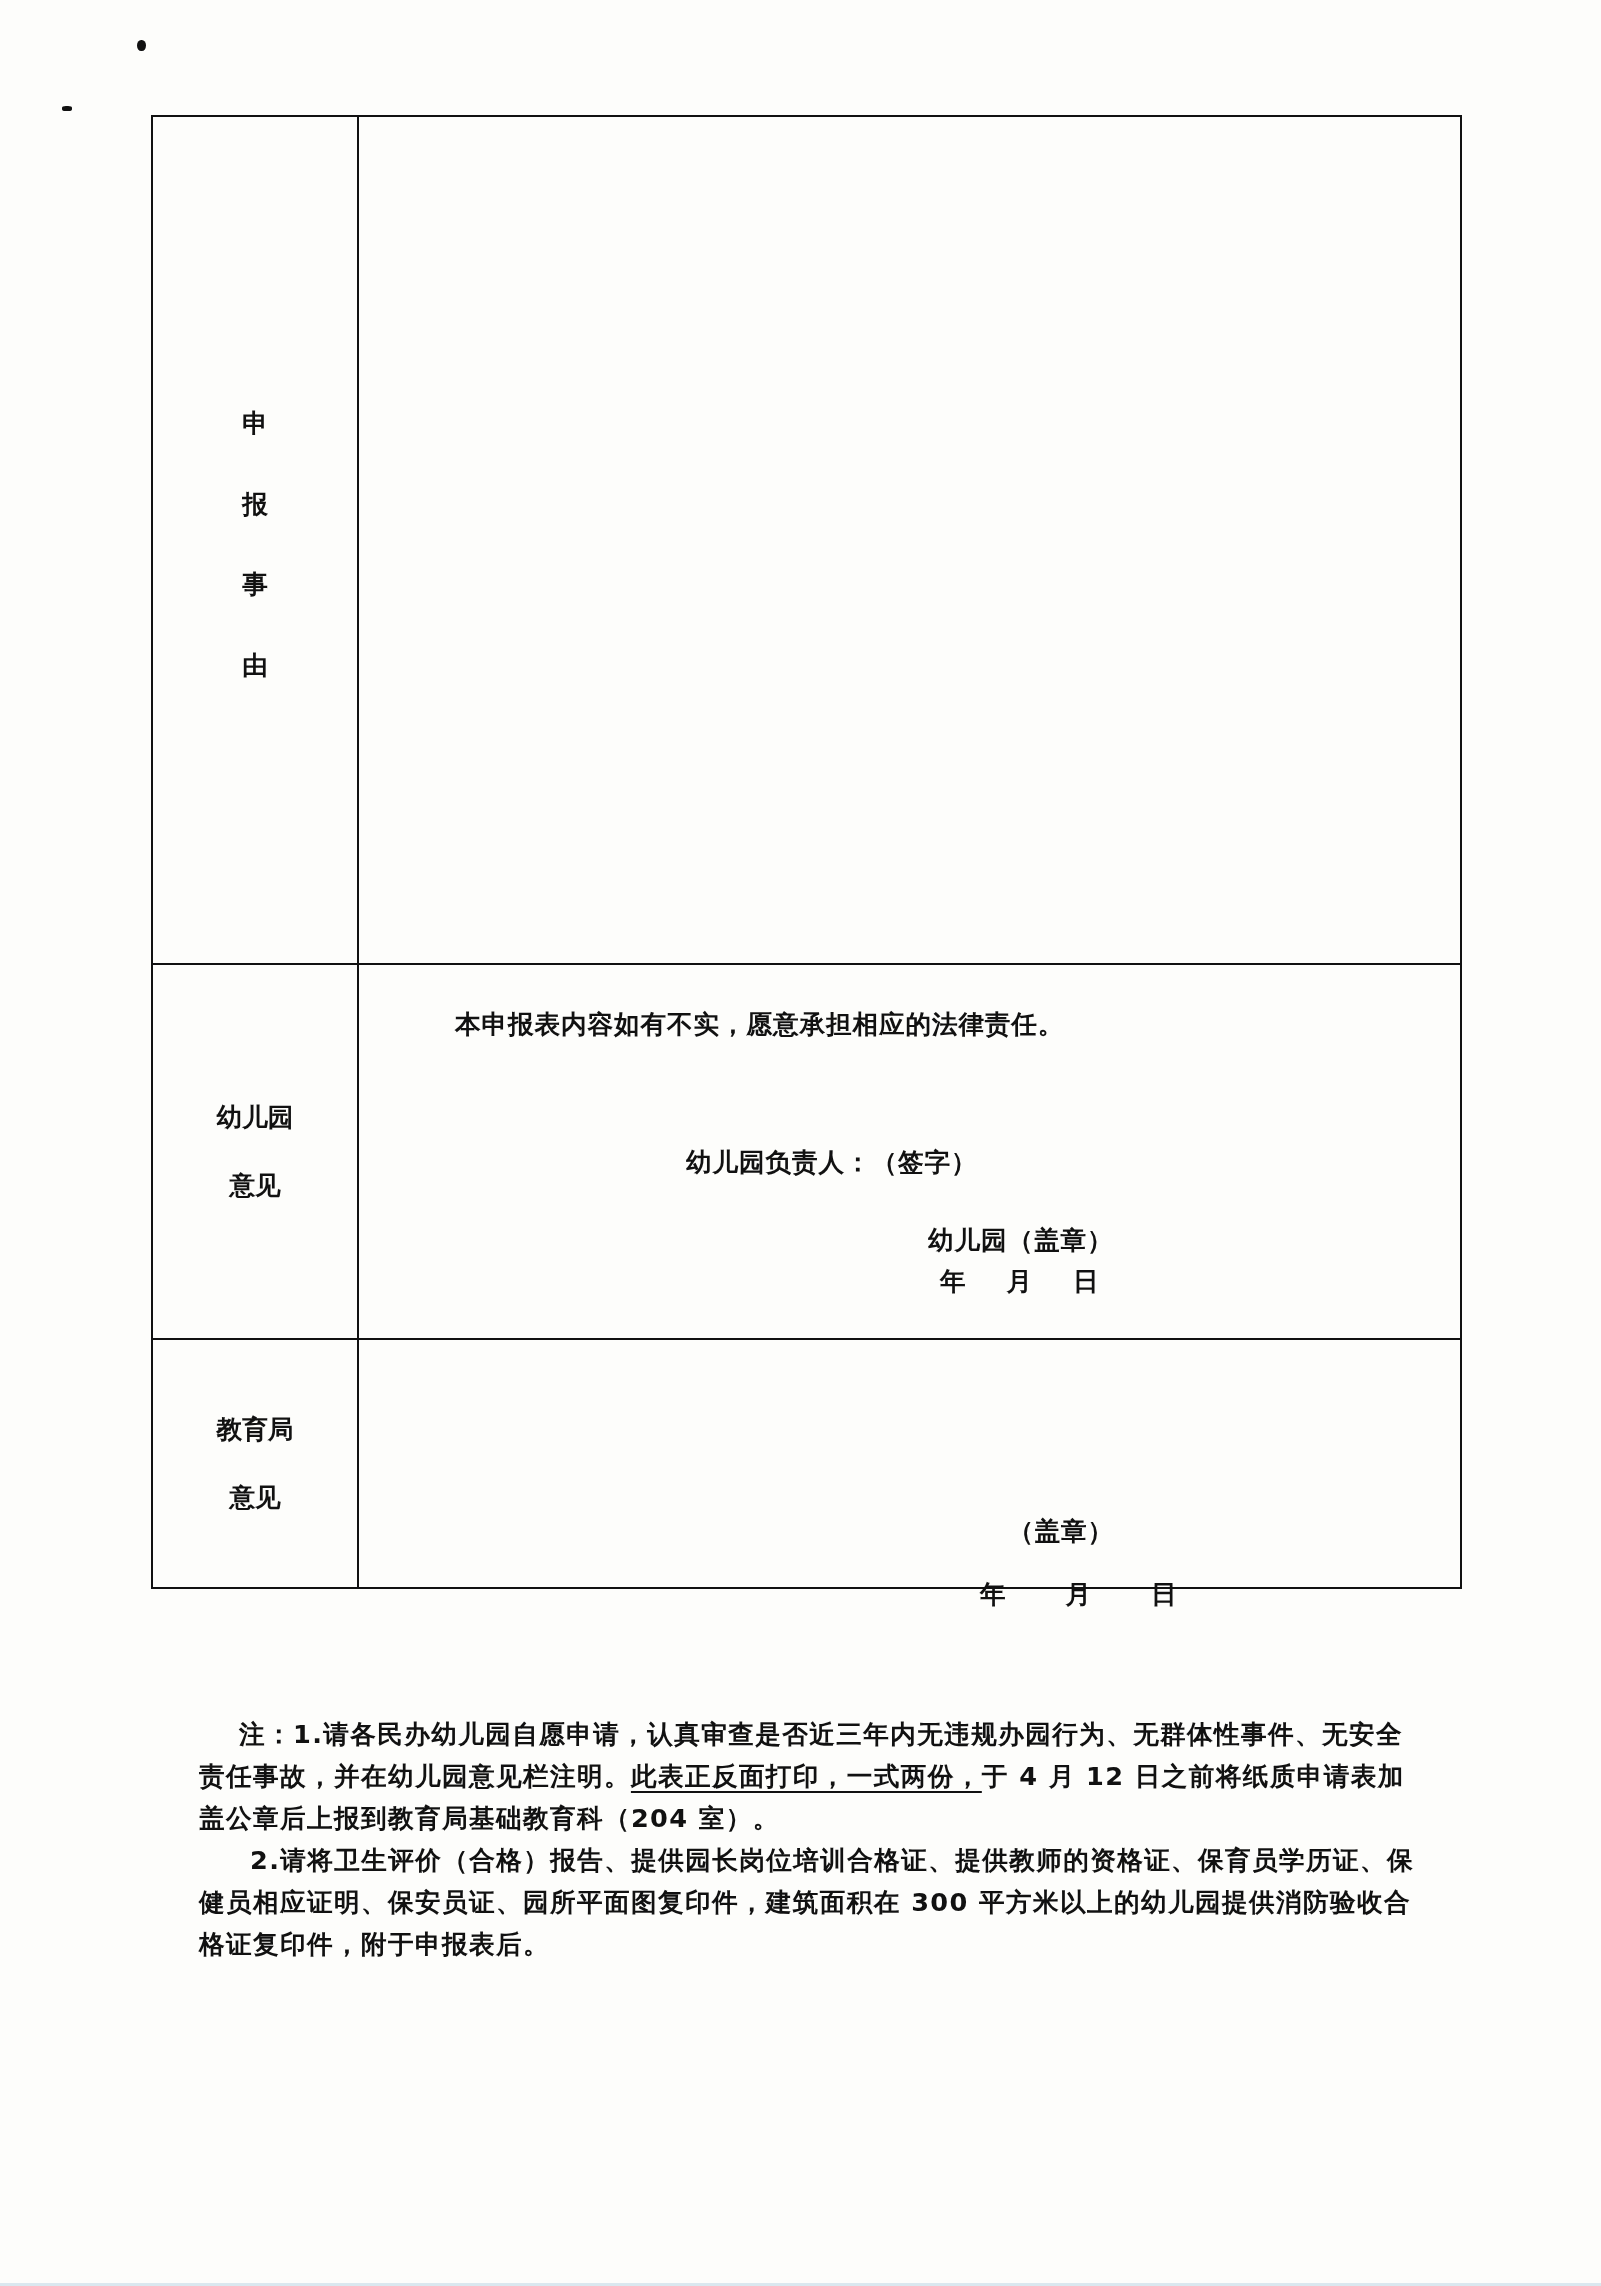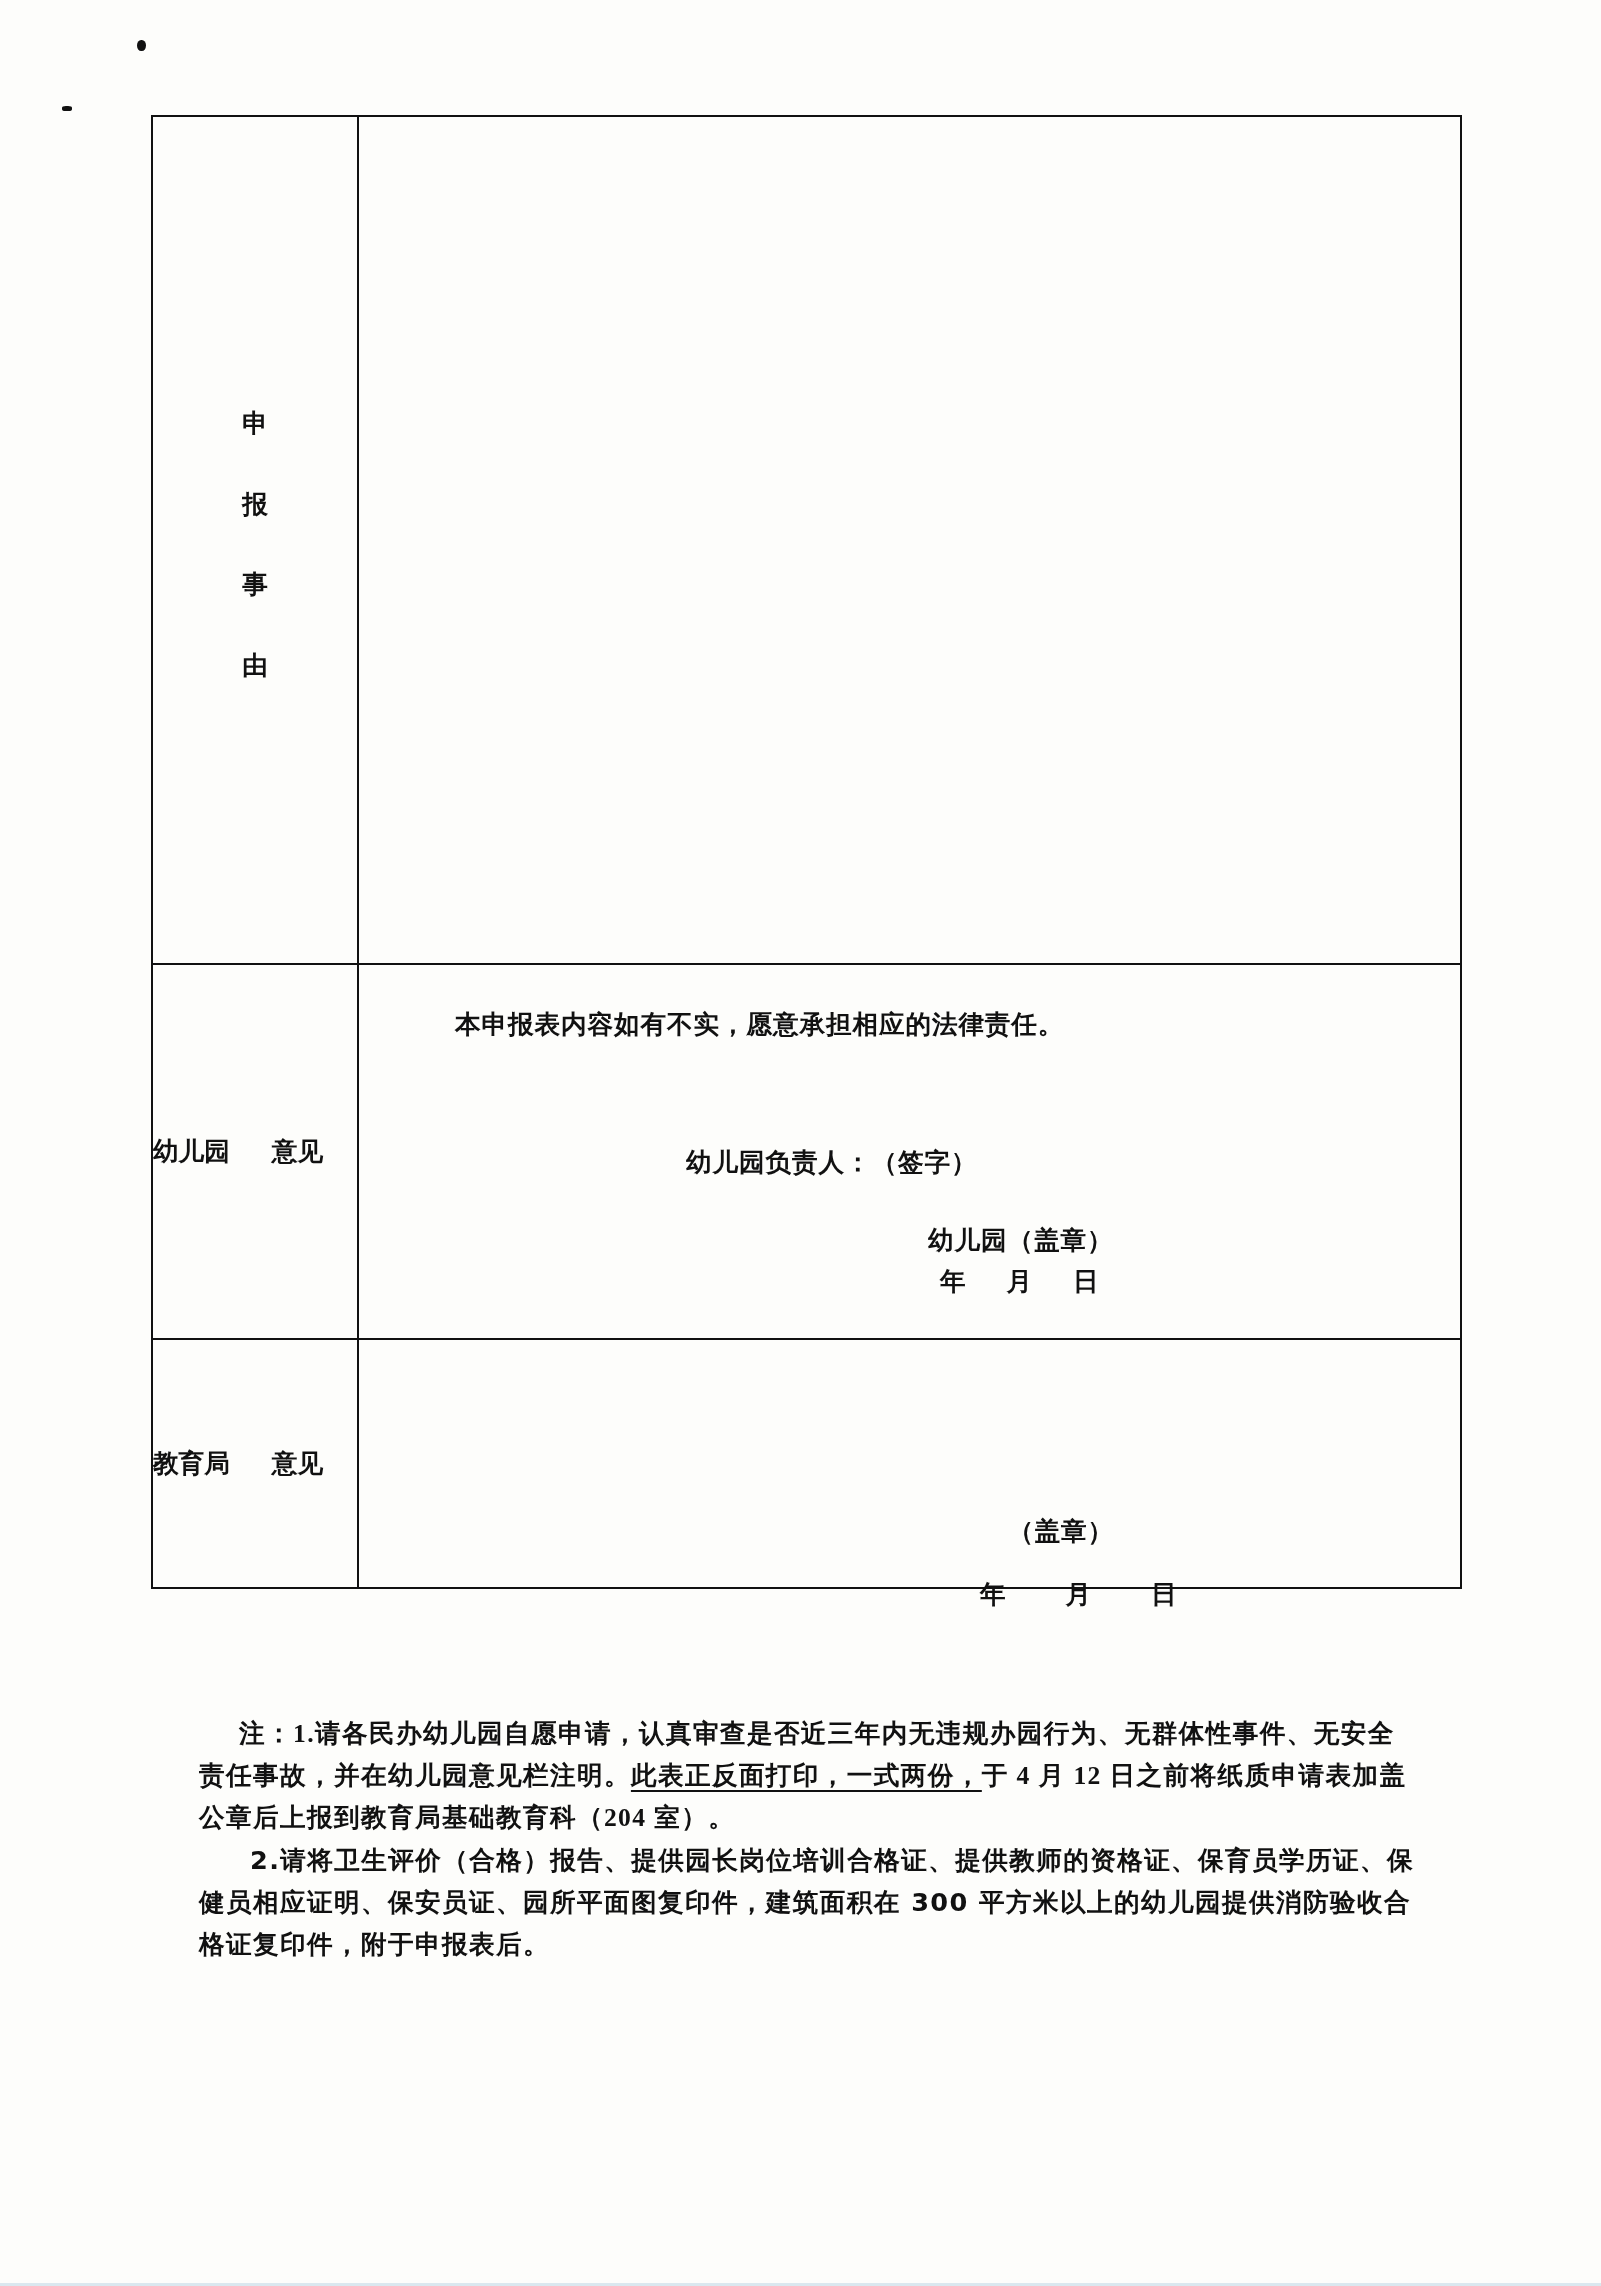--- a/index.html
+++ b/index.html
@@ -46,20 +46,21 @@
     }
     .vertical-label {
       display: flex;
       flex-direction: column;
       align-items: center;
       gap: 55px;
       padding-top: 9.5px;
     }
     .stacked-label {
       display: flex;
+      flex-direction: column;
       align-items: center;
       gap: 42px;
     }
     .row-reason { height: 848px; }
     .row-kindergarten { height: 375px; }
     .row-bureau { height: 249px; }
 
     .content-cell { position: relative; }
     .abs-text {
       position: absolute;
@@ -82,21 +83,21 @@
       left: 199px;
       top: 1713px;
       width: 1221px;
       font-size: 25.6px;
       font-weight: bold;
       line-height: 42px;
       letter-spacing: 1.4px;
     }
     .notes p { margin: 0; }
     .note-indent { text-indent: 51px; }
-    .note-first { text-indent: 40px; font-family: Liberation Serif, serif; }
+    .note-first { text-indent: 40px; }
     .underline { text-decoration: underline; text-underline-offset: 5.7px; }
     .bottom-strip {
       position: absolute;
       left: 0;
       bottom: 0;
       width: 1601px;
       height: 2.8px;
       background: #dbe8ef;
     }
   </style>

